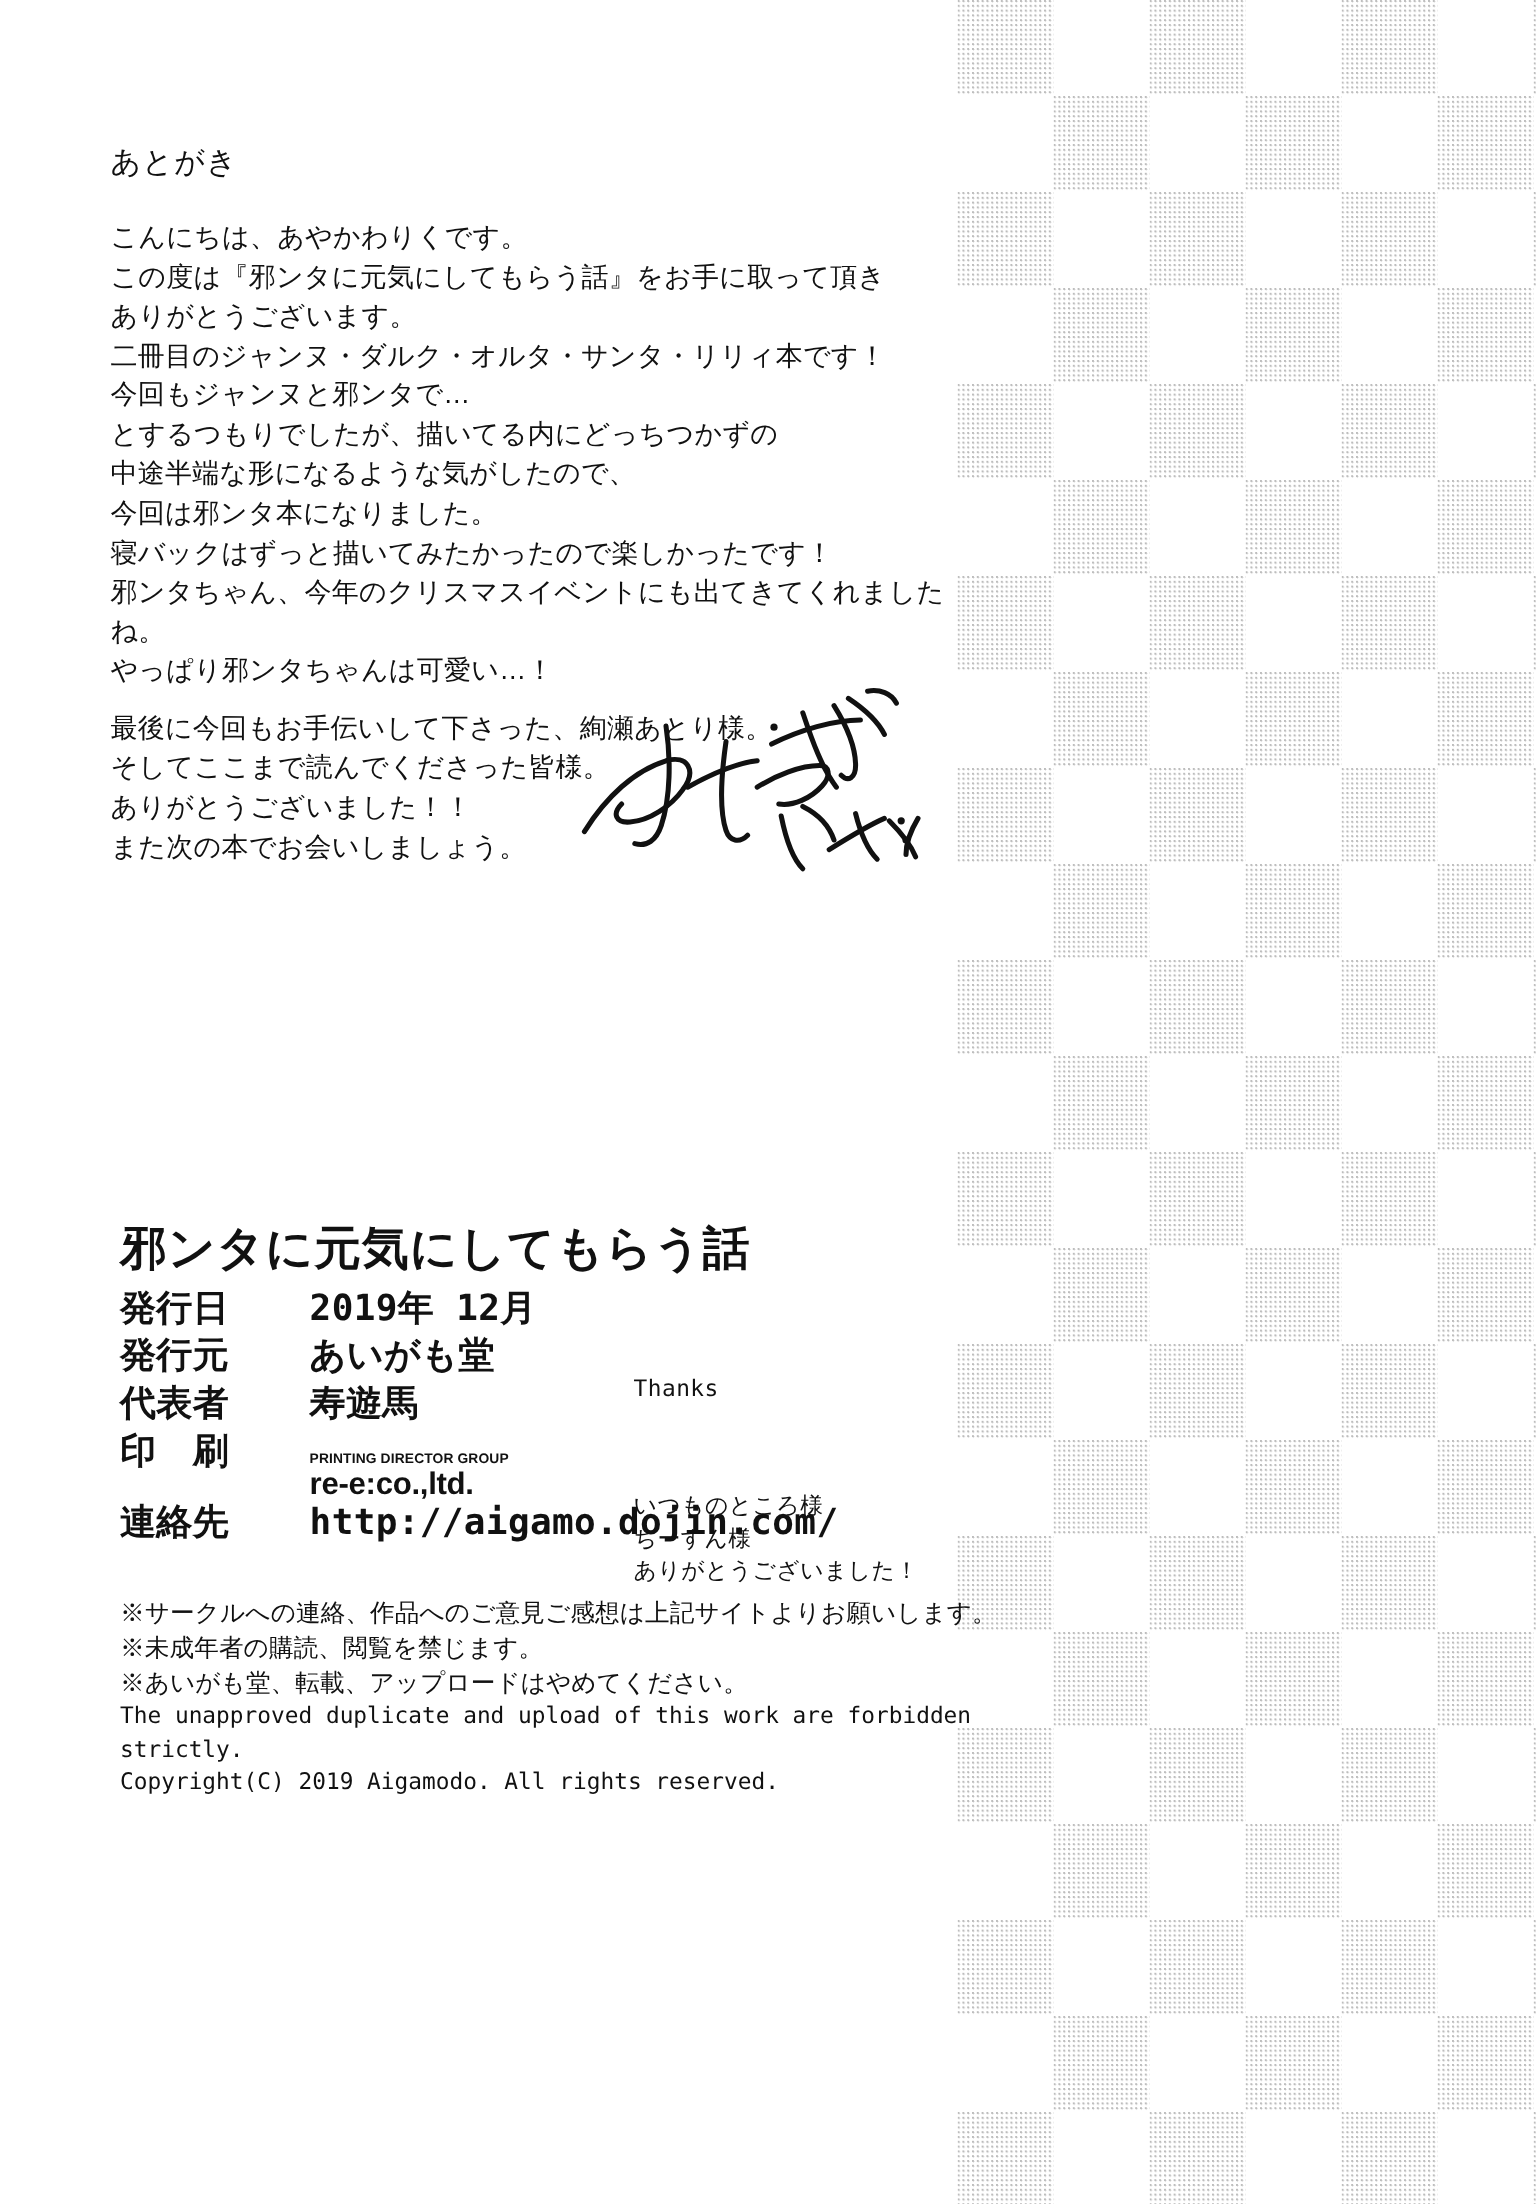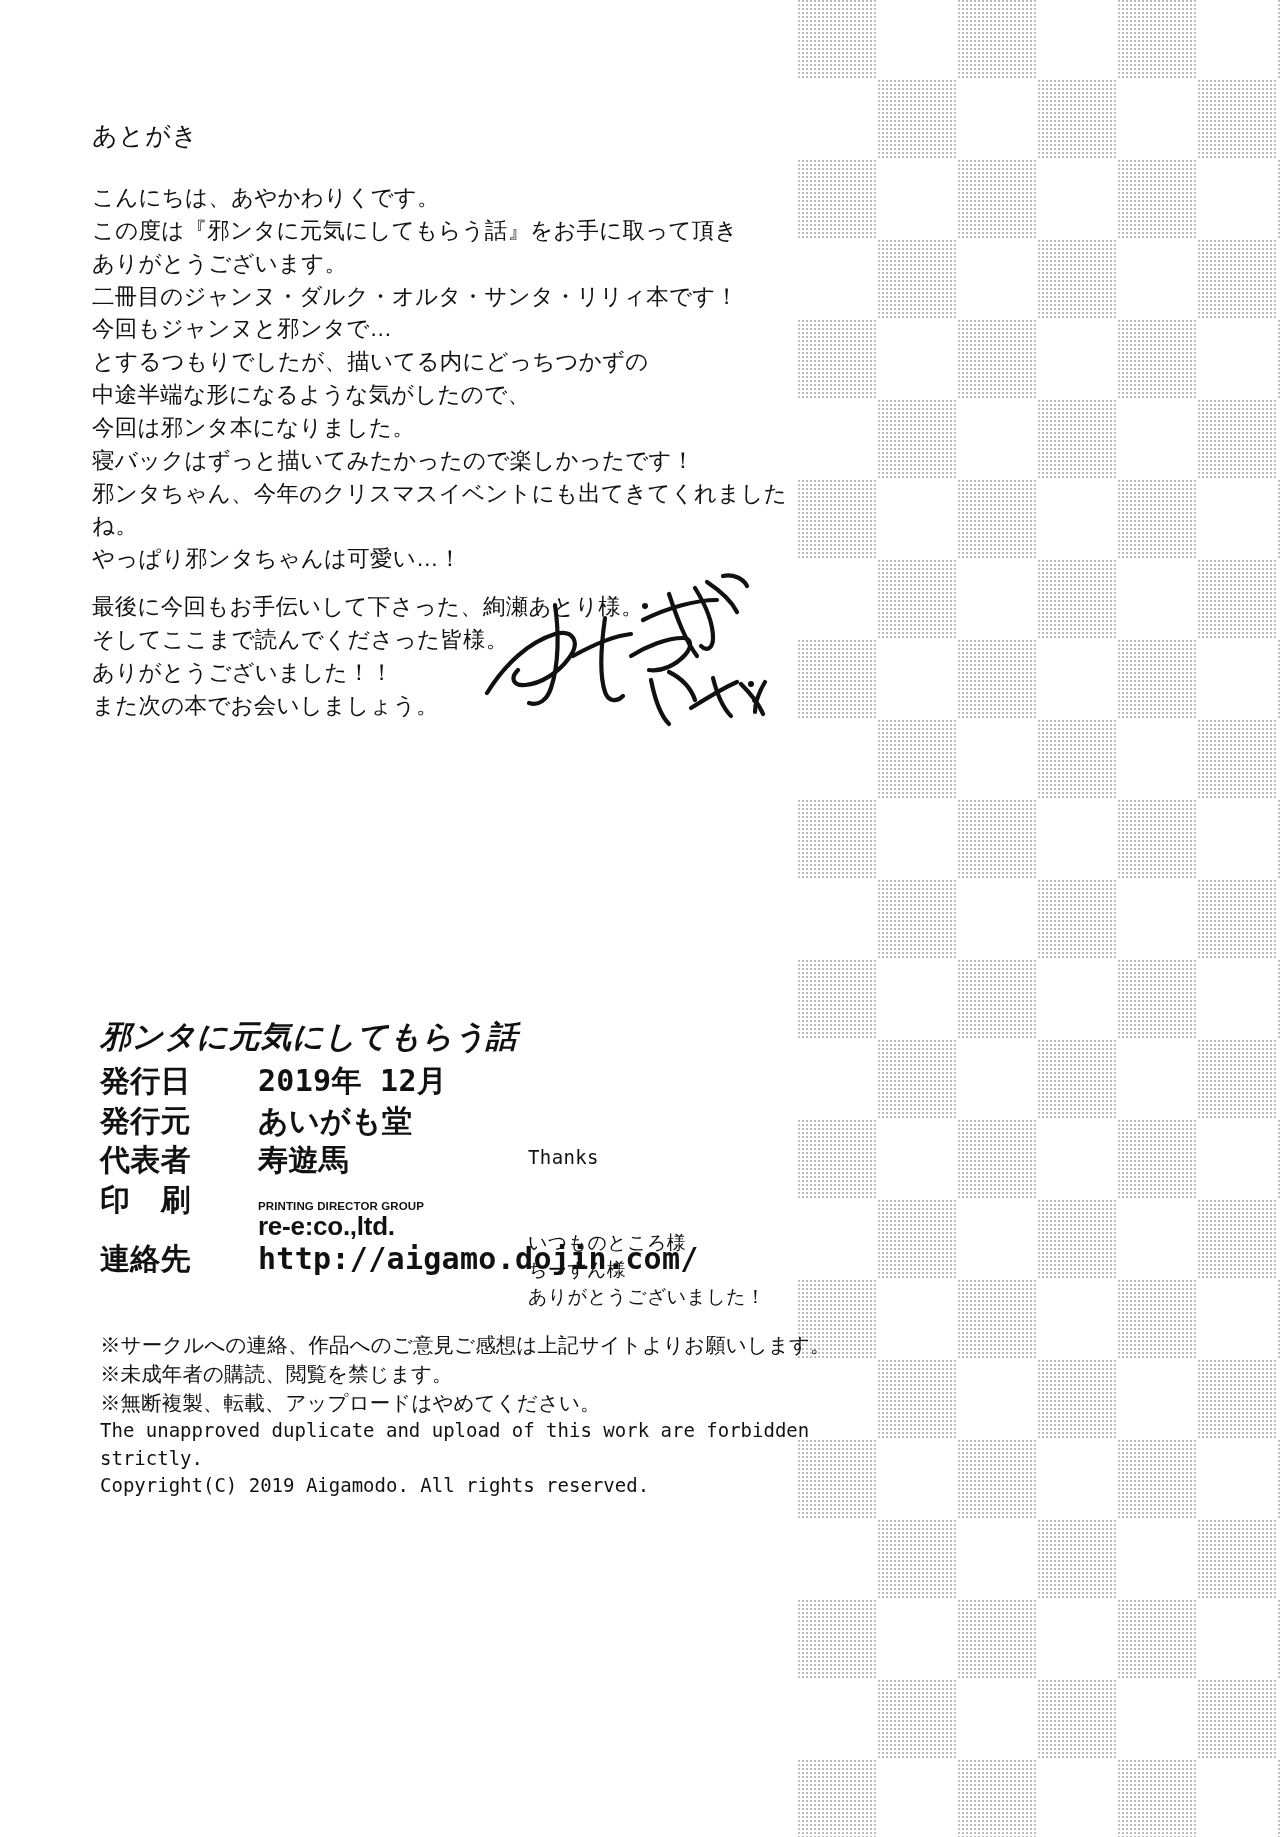--- a/index.html
+++ b/index.html
@@ -69,26 +69,25 @@
   }
 
   
   #colophon {
     position: absolute;
     left: 100px;
     top: 1018px;
     width: 800px;
   }
   #colophon-title {
-    font-size: 31px;
+    font-size: 39px;
     font-weight: bold;
     letter-spacing: 0.02em;
     line-height: 1.2;
     margin: 0 0 6px 0;
-    font-style: italic;
   }
   .colophon-row {
     display: flex;
     align-items: baseline;
     font-size: 30px;
     line-height: 1.32;
     font-weight: bold;
     letter-spacing: 0.01em;
   }
   .colophon-label {
@@ -126,21 +125,21 @@
     position: absolute;
     left: 528px;
     top: 1090px;
     font-family: "DejaVu Sans Mono", monospace;
     font-size: 19px;
     line-height: 1.42;
     letter-spacing: 0.02em;
     white-space: pre;
   }
   #thanks-title {
-    margin-bottom: 4px;
+    margin-bottom: 17px;
   }
 
   
   #notices {
     position: absolute;
     left: 100px;
     top: 1330px;
     width: 820px;
   }
   .notice-jp {
@@ -325,16 +324,16 @@
 <section id="thanks">
   <div id="thanks-title">Thanks</div>
   <div id="thanks-lines">いつものところ様
 ちーすん様
 ありがとうございました！</div>
 </section>
 
 <section id="notices">
   <p class="notice-jp" style="margin:0">※サークルへの連絡、作品へのご意見ご感想は上記サイトよりお願いします。
 ※未成年者の購読、閲覧を禁じます。
-※無断複製、転載、アップロードはやめてください。</p>
+※あいがも堂、転載、アップロードはやめてください。</p>
   <p class="notice-en" style="margin:0">The unapproved duplicate and upload of this work are forbidden strictly.
 Copyright(C) 2019 Aigamodo. All rights reserved.</p>
 </section>
 
 </body></html>

